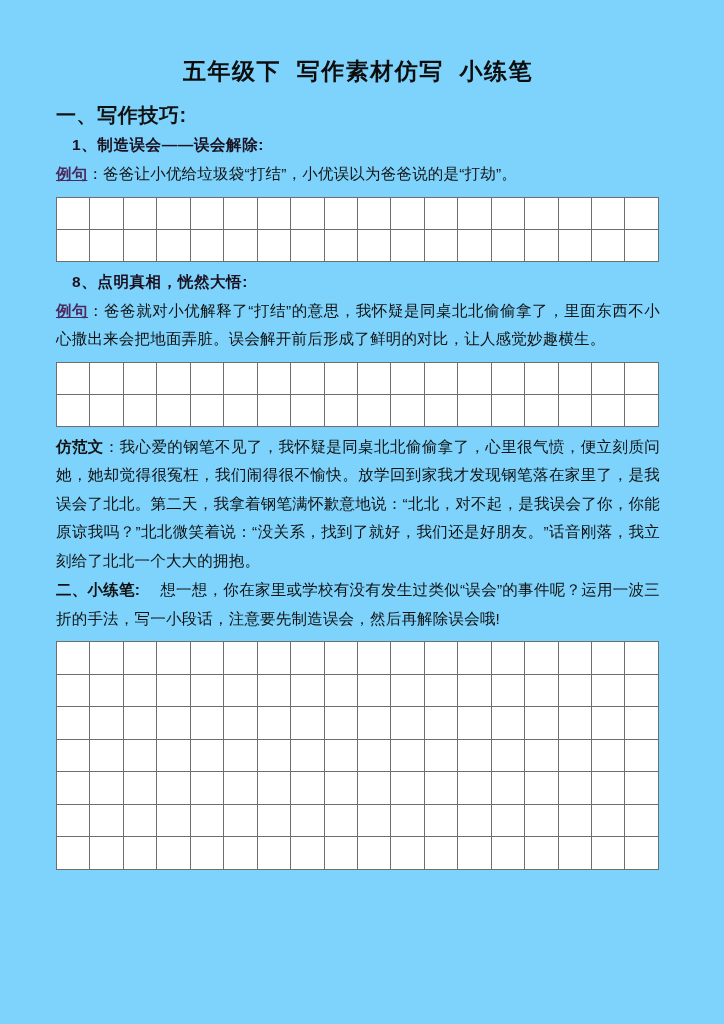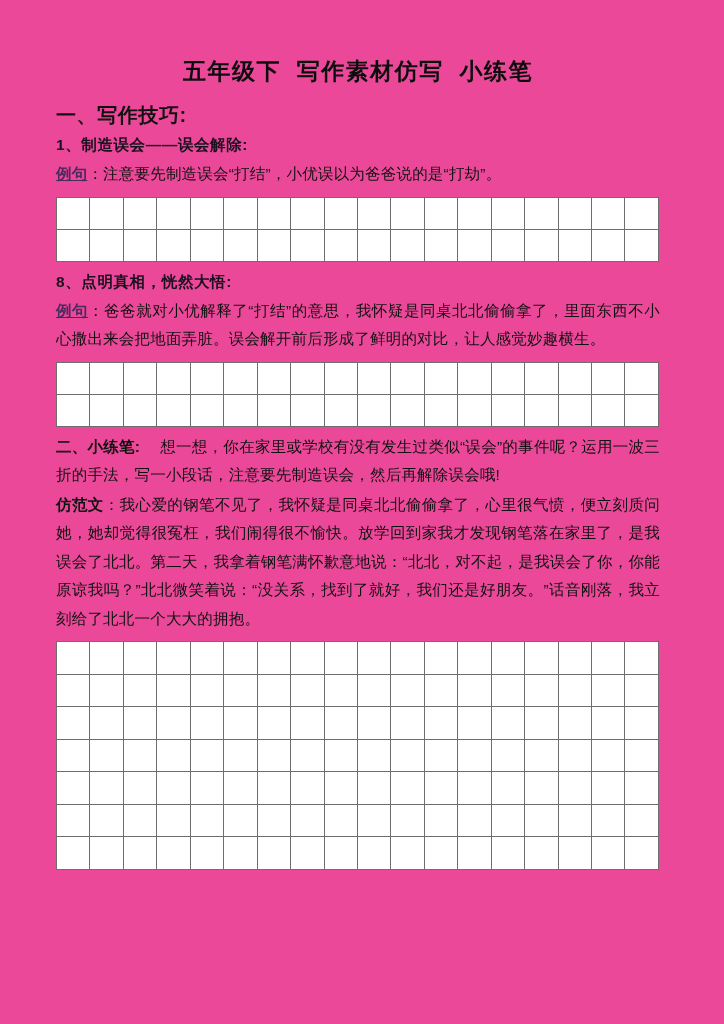--- a/index.html
+++ b/index.html
@@ -13,21 +13,21 @@
     position: relative;
     font-family: "Liberation Sans", "DejaVu Sans", sans-serif;
     color: #111111;
     overflow: hidden;
   }
   .page {
     position: absolute;
     left: 0; top: 0;
     width: 724px;
     height: 1024px;
-    background: #ec4899;
+    background: #7dd3fc;
   }
   .content {
     position: absolute;
     left: 56px;
     top: 56px;
     width: 604px;
   }
 
   
   .title-block {
@@ -51,21 +51,21 @@
     line-height: 28px;
     color: #111111;
     margin: 2px 0 0 0;
   }
   .sub-heading {
     font-size: 15.5px;
     font-weight: bold;
     letter-spacing: 0.6px;
     line-height: 28px;
     color: #1a1020;
-    margin: 2px 0 0 0;
+    margin: 2px 0 0 16px;
   }
 
   
   .para {
     font-size: 15.5px;
     line-height: 28.5px;
     letter-spacing: 0.2px;
     color: #111111;
     margin: 1px 0 0 0;
     text-align: justify;
@@ -109,21 +109,21 @@
   <div class="content">
 
     <div class="title-block">
       <div class="title-line">五年级下  写作素材仿写  小练笔</div>
     </div>
 
     <div class="section-heading">一、写作技巧:</div>
 
     <div class="sub-heading">1、制造误会——误会解除:</div>
 
-    <div class="para"><span class="lead">例句</span><span>：</span><span>注意要先制造误会“打结”，小优误以为爸爸说的是“打劫”。</span></div>
+    <div class="para"><span class="lead">例句</span><span>：</span><span>爸爸让小优给垃圾袋“打结”，小优误以为爸爸说的是“打劫”。</span></div>
 
     <table class="grid">
       <tbody>
         <tr>
           <td></td>
             <td></td>
             <td></td>
           <td></td>
             <td></td>
             <td></td>
@@ -205,23 +205,23 @@
           <td></td>
             <td></td>
             <td></td>
           <td></td>
             <td></td>
             <td></td>
         </tr>
       </tbody>
     </table>
 
+    <div class="para"><span class="lead-dark">仿范文</span><span>：</span><span>我心爱的钢笔不见了，我怀疑是同桌北北偷偷拿了，心里很气愤，便立刻质问她，她却觉得很冤枉，我们闹得很不愉快。放学回到家我才发现钢笔落在家里了，是我误会了北北。第二天，我拿着钢笔满怀歉意地说：“北北，对不起，是我误会了你，你能原谅我吗？”北北微笑着说：“没关系，找到了就好，我们还是好朋友。”话音刚落，我立刻给了北北一个大大的拥抱。</span></div>
+
     <div class="para"><span class="lead-dark">二、小练笔:</span><span class="gap-inline"></span><span>想一想，你在家里或学校有没有发生过类似“误会”的事件呢？运用一波三折的手法，写一小段话，注意要先制造误会，然后再解除误会哦!</span></div>
-
-    <div class="para"><span class="lead-dark">仿范文</span><span>：</span><span>我心爱的钢笔不见了，我怀疑是同桌北北偷偷拿了，心里很气愤，便立刻质问她，她却觉得很冤枉，我们闹得很不愉快。放学回到家我才发现钢笔落在家里了，是我误会了北北。第二天，我拿着钢笔满怀歉意地说：“北北，对不起，是我误会了你，你能原谅我吗？”北北微笑着说：“没关系，找到了就好，我们还是好朋友。”话音刚落，我立刻给了北北一个大大的拥抱。</span></div>
 
     <table class="grid tall">
       <tbody>
         <tr>
           <td></td>
             <td></td>
             <td></td>
           <td></td>
             <td></td>
             <td></td>

